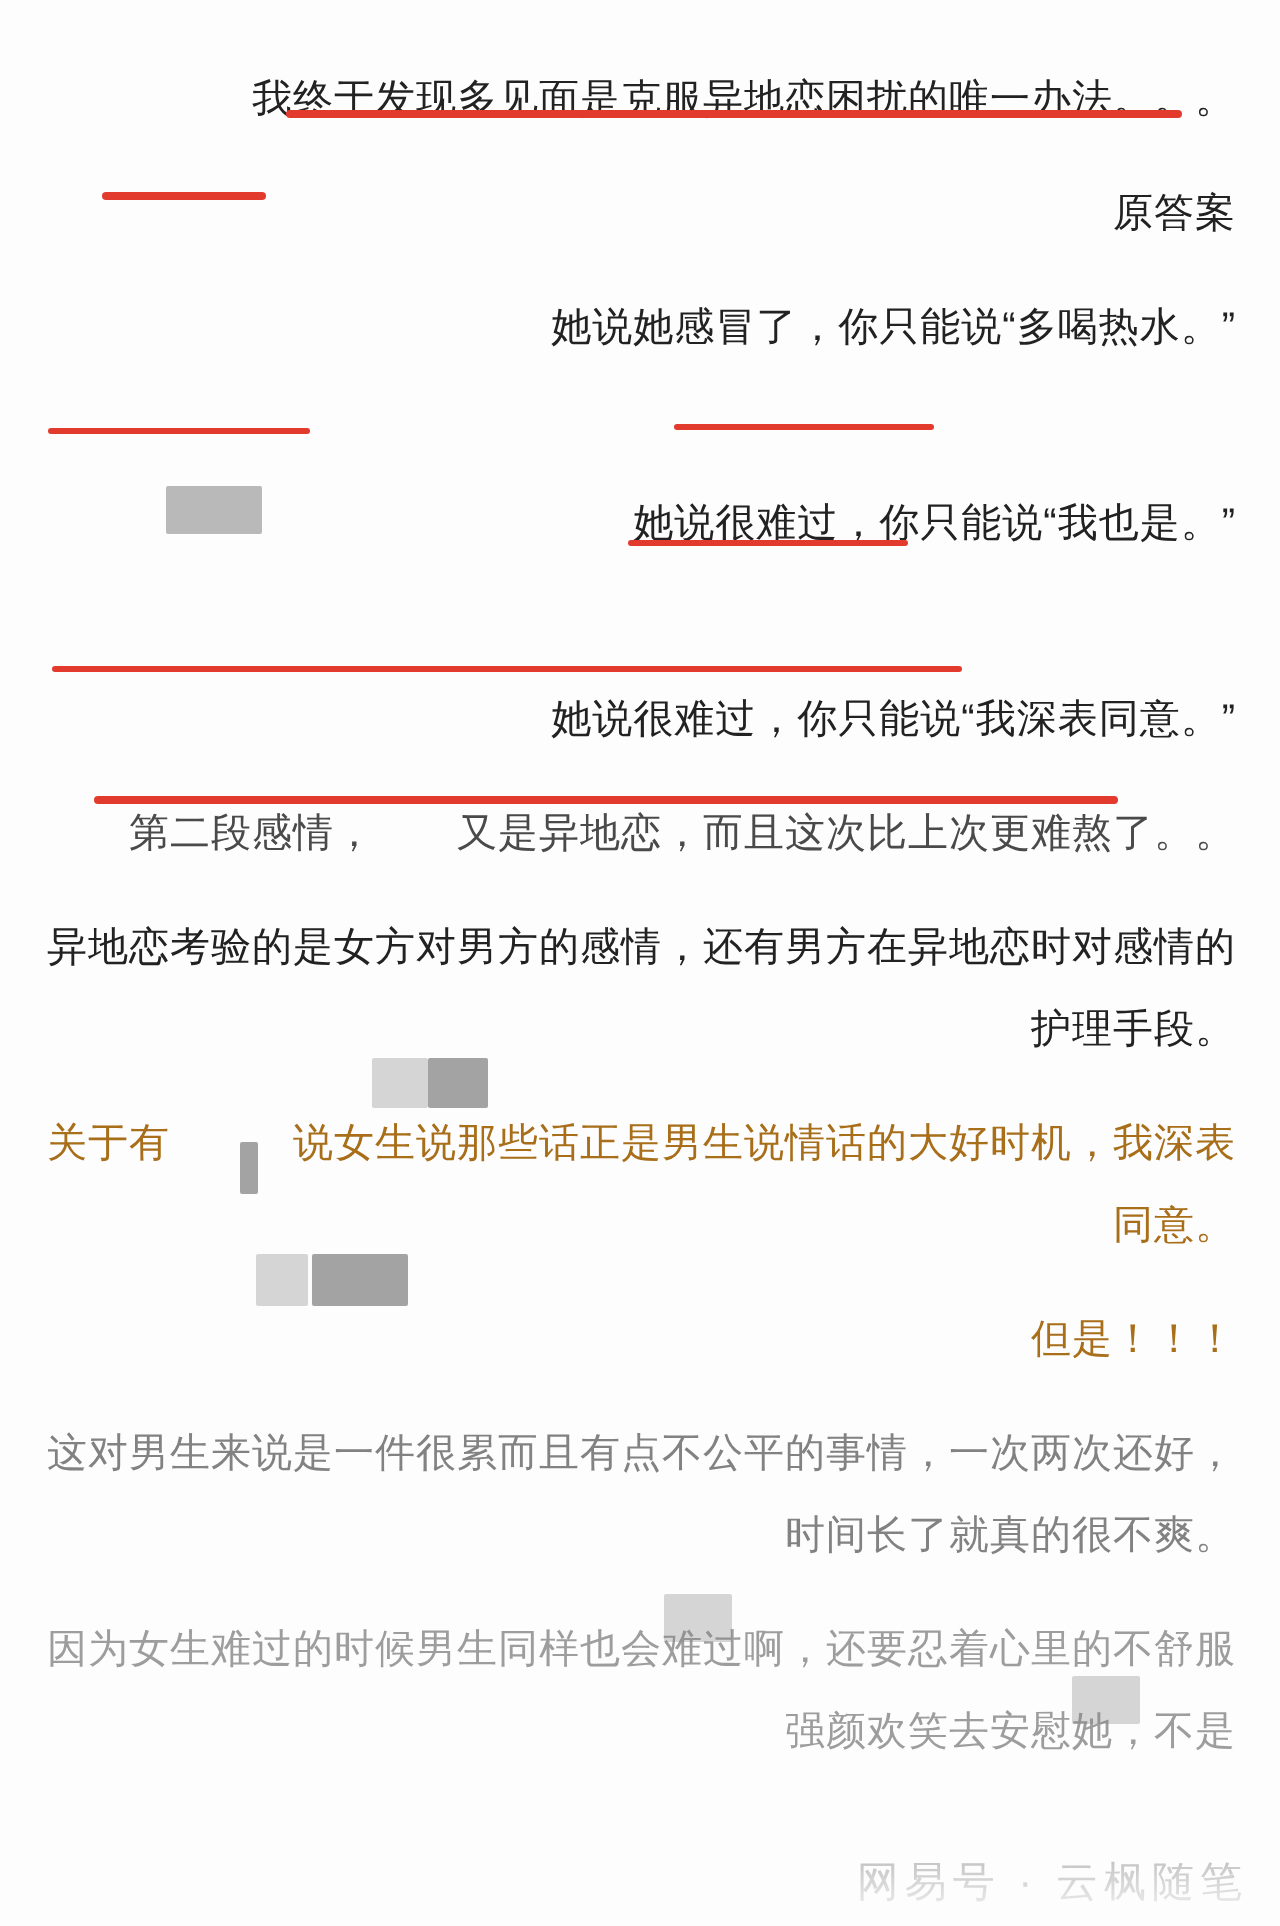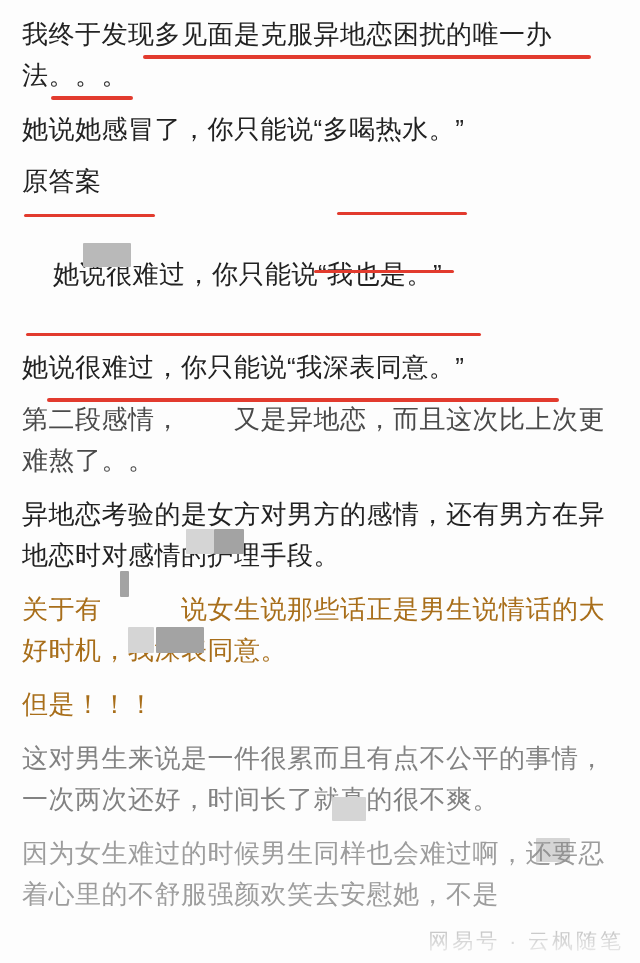--- a/index.html
+++ b/index.html
@@ -16,26 +16,27 @@
   .page {
     position: relative;
     width: 640px;
     height: 963px;
     background: #fdfdfd;
     box-sizing: border-box;
     padding: 14px 22px 0 22px;
   }
   .para {
     position: relative;
-    font-size: 26px;
+    font-size: 20px;
     line-height: 41px;
     color: #222222;
     letter-spacing: 0.5px;
-    margin: 0 0 13px 0;
+    margin: 16px 0 13px 0;
     white-space: pre-wrap;
+    text-align: right;
   }
   .para.tight {
     margin-bottom: 11px;
   }
   .para.fade1 { color: #4a4a4a; }
   .para.fade2 { color: #a16207; opacity: 0.92; }
   .para.fade3 { color: #6d6d6d; opacity: 0.85; }
   .para.fade4 { color: #7d7d7d; opacity: 0.75; }
 
   
@@ -79,23 +80,23 @@
 </style>
 </head>
 <body>
 
 <div class="page">
 
   <div class="para">我终于发现多见面是克服异地恋困扰的唯一办法。。。</div>
   <div class="mark thick" style="left:143px; top:55px; width:448px;"></div>
   <div class="mark thick" style="left:51px; top:96px; width:82px;"></div>
 
+  <div class="para tight">原答案</div>
+
   <div class="para tight">她说她感冒了，你只能说“多喝热水。”</div>
-
-  <div class="para tight">原答案</div>
   <div class="mark" style="left:24px; top:214px; width:131px;"></div>
   <div class="mark" style="left:337px; top:212px; width:130px;"></div>
 
   <div class="para tight">
     <span>她说很难过，你只能说“我也是。”</span>
   </div>
   <div class="redact" style="left:83px; top:243px; width:48px; height:24px;"></div>
   <div class="mark" style="left:314px; top:270px; width:140px;"></div>
 
   <div class="para tight">她说很难过，你只能说“我深表同意。”</div>

